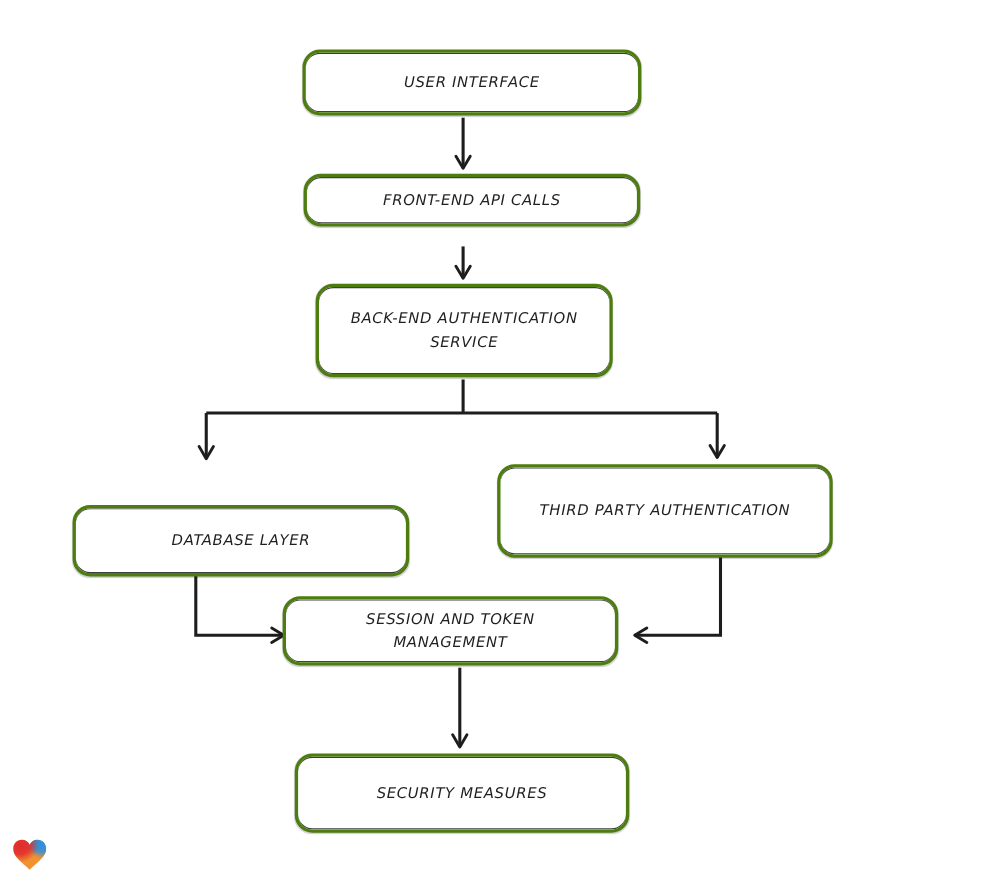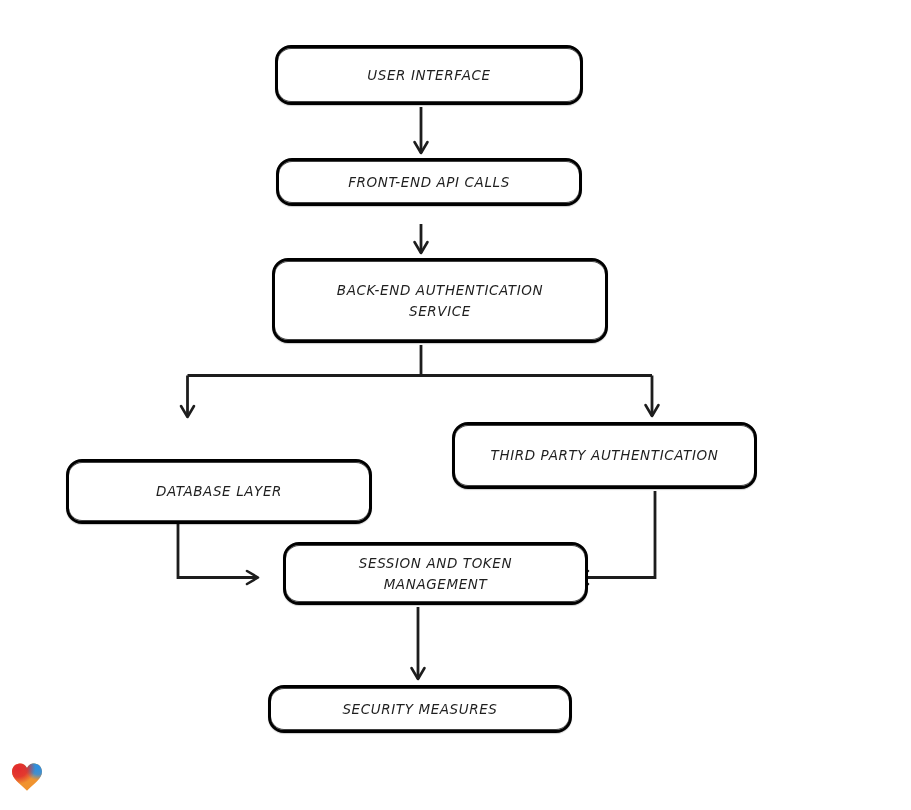--- a/index.html
+++ b/index.html
@@ -19,21 +19,21 @@
     position: absolute;
     left: 0; top: 0;
     width: 911px;
     height: 810px;
     pointer-events: none;
   }
   .node {
     position: absolute;
     box-sizing: border-box;
     background: #ffffff;
-    border: 3px solid #000000;
+    border: 3px solid #4d7c0f;
     border-radius: 16px;
     display: flex;
     align-items: center;
     justify-content: center;
     text-align: center;
     box-shadow: inset 0 1px 0 rgba(29,29,29,0.85),
                 inset 0 -1px 0 rgba(29,29,29,0.85),
                 0 1px 1px rgba(0,0,0,0.2);
     cursor: pointer;
   }
@@ -42,25 +42,25 @@
     font-style: italic;
     font-size: 13.5px;
     letter-spacing: 0.6px;
     line-height: 1.55;
     color: #1f1f1f;
     padding: 0 8px;
   }
   
   .node-ui        { left: 275px; top:  45px; width: 308px; height: 60px; }
   .node-fe        { left: 276px; top: 158px; width: 306px; height: 48px; }
-  .node-be        { left: 272px; top: 258px; width: 336px; height: 85px; }
+  .node-be        { left: 287px; top: 258px; width: 270px; height: 85px; }
   .node-db        { left:  66px; top: 423px; width: 306px; height: 65px; margin-top: 36px; }
-  .node-tp        { left: 452px; top: 422px; width: 305px; height: 67px; }
-  .node-session   { left: 283px; top: 542px; width: 305px; height: 63px; }
-  .node-security  { left: 268px; top: 685px; width: 304px; height: 48px; }
+  .node-tp        { left: 452px; top: 422px; width: 305px; height: 85px; }
+  .node-session   { left: 257px; top: 542px; width: 305px; height: 63px; }
+  .node-security  { left: 268px; top: 685px; width: 304px; height: 72px; }
   .wrap-narrow  { max-width: 235px; }
   .wrap-narrow2 { max-width: 195px; }
   .logo {
     position: absolute;
     left: 12px;
     top: 763px;
     width: 30px;
     height: 29px;
     cursor: pointer;
   }

